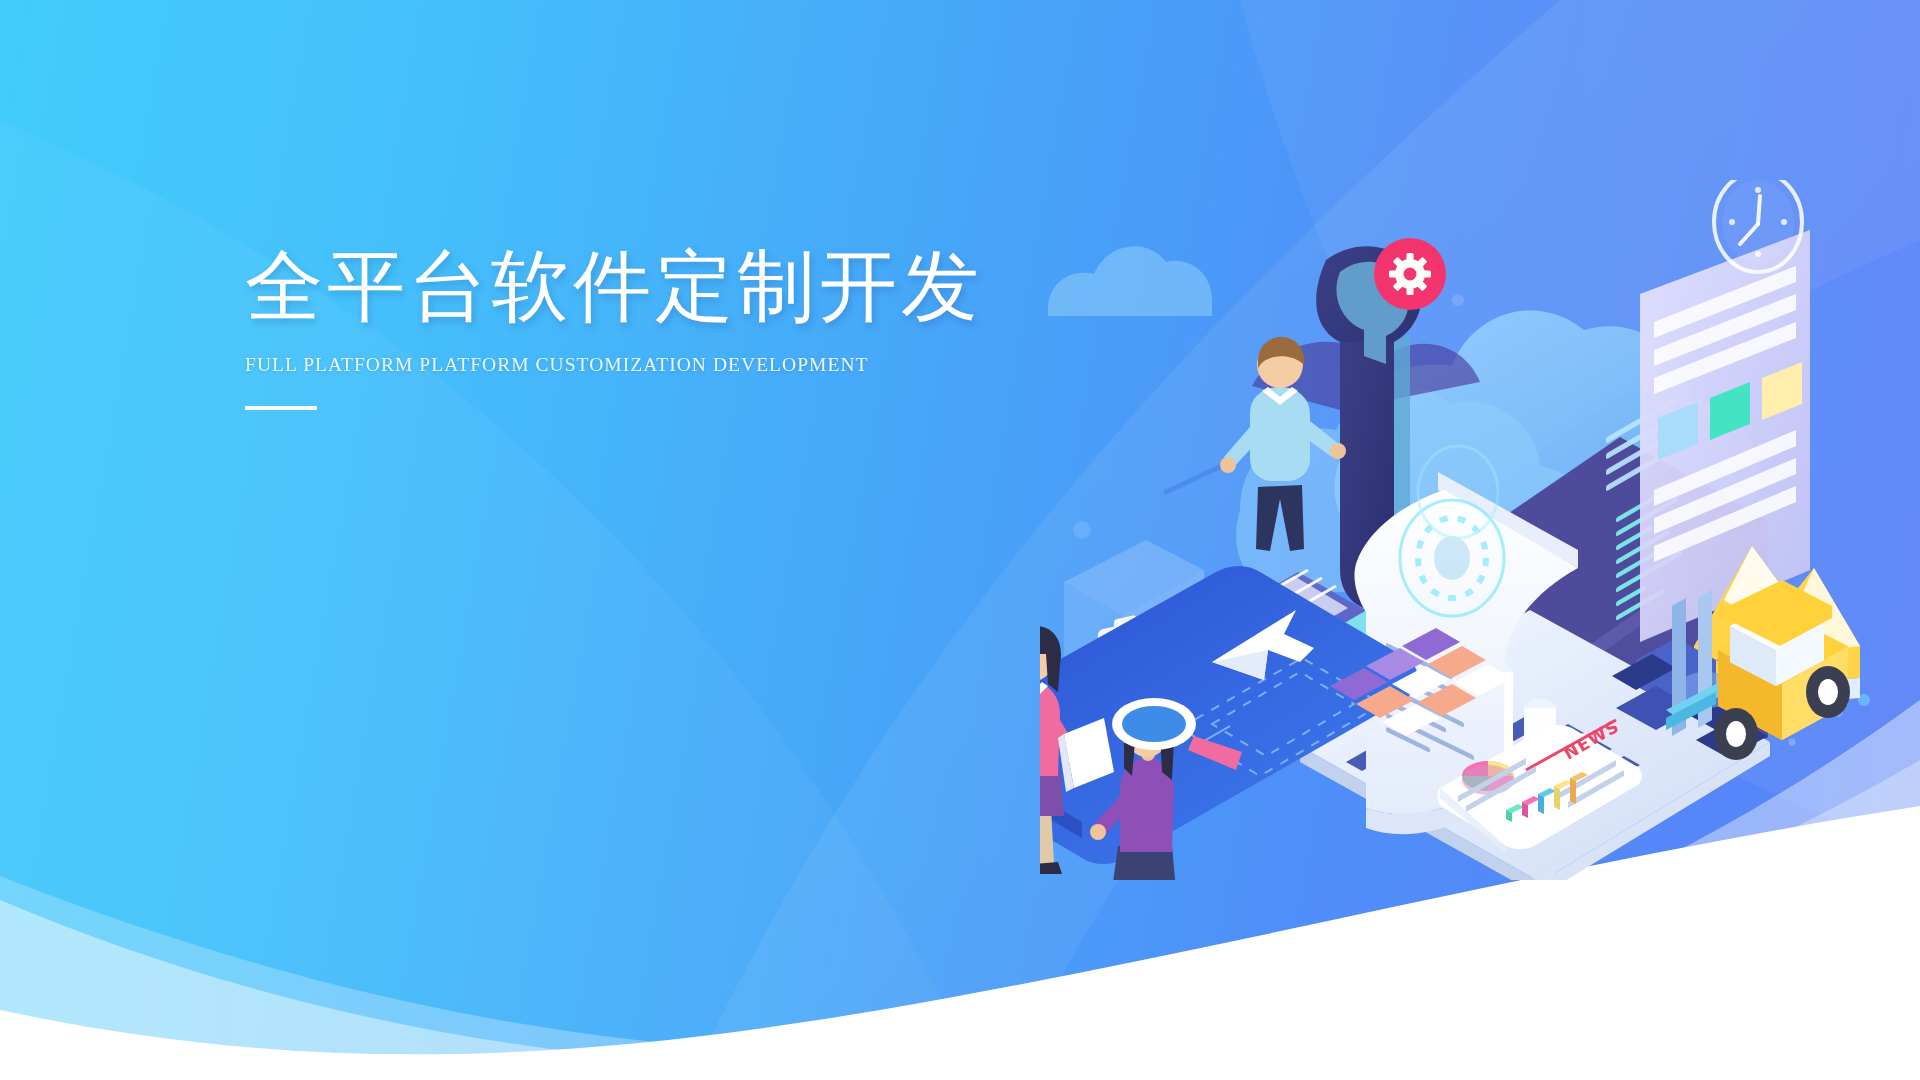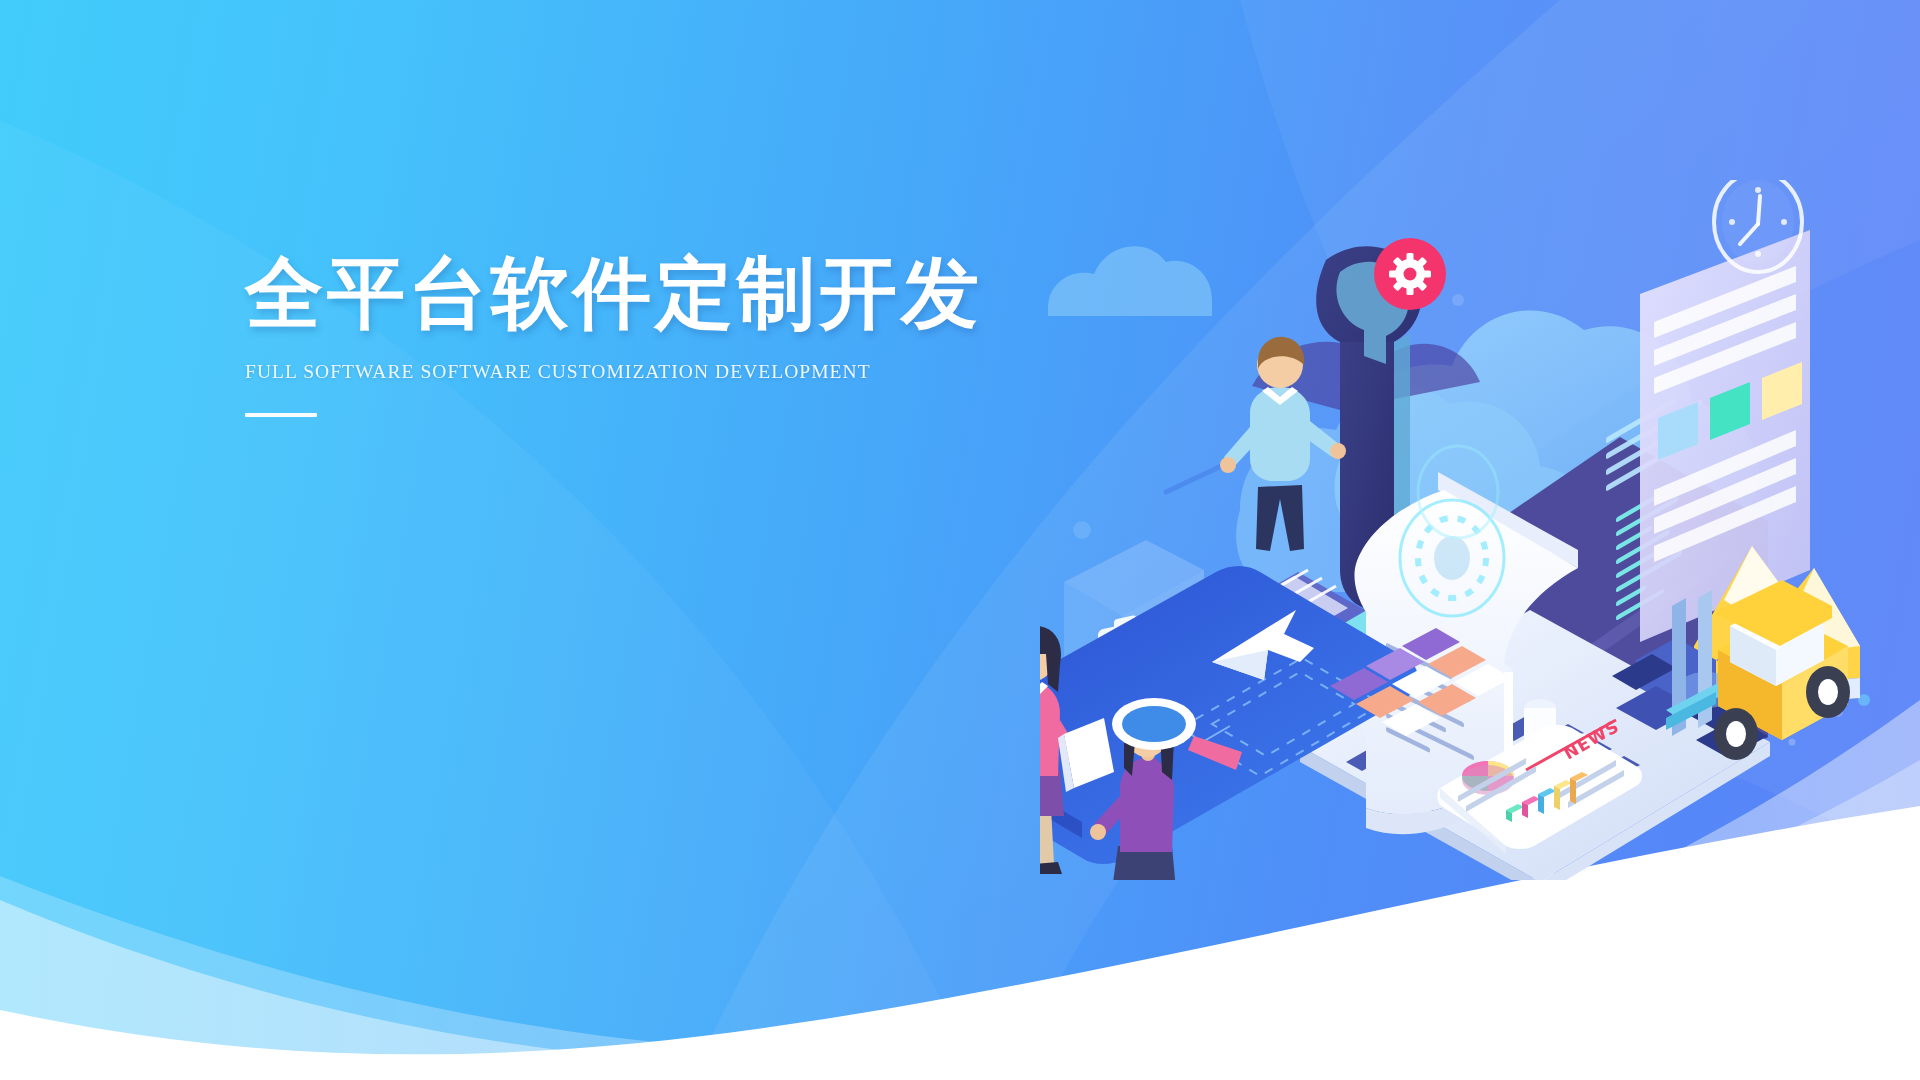--- a/index.html
+++ b/index.html
@@ -14,28 +14,27 @@
   }
   .layer { position:absolute; inset:0; pointer-events:none; }
   .bg-svg { position:absolute; left:0; top:0; width:1920px; height:1080px; }
 
   
   #copy {
     position:absolute; left:245px; top:240px; width:780px; z-index:40;
   }
   #headline {
     font-family:"DejaVu Sans", sans-serif;
-    font-weight:700;
+    font-weight:400;
     font-size:78px;
     line-height:92px;
     letter-spacing:4px;
     color:#ffffff;
     text-shadow:2px 4px 7px rgba(28,80,150,.28);
     white-space:nowrap;
-    margin-top:7px;
   }
   #subhead {
     margin-top:22px;
     font-family:"Liberation Serif", serif;
     font-size:19.5px;
     letter-spacing:1.05px;
     color:#eef8ff;
     white-space:nowrap;
     text-shadow:0 1px 3px rgba(30,90,160,.25);
   }
@@ -96,21 +95,21 @@
       <circle cx="1838" cy="712" r="5" fill="#ffffff" opacity=".20"></circle>
       <circle cx="1792" cy="742" r="3.5" fill="#ffffff" opacity=".24"></circle>
       <circle cx="1864" cy="700" r="6" fill="#6fd8ff" opacity=".55"></circle>
       <circle cx="1082" cy="530" r="9" fill="#ffffff" opacity=".12"></circle>
       <circle cx="1458" cy="300" r="6" fill="#ffffff" opacity=".14"></circle>
     </svg>
   </div>
 
   <div id="copy">
     <div id="headline">全平台软件定制开发</div>
-    <div id="subhead">FULL SOFTWARE SOFTWARE CUSTOMIZATION DEVELOPMENT</div>
+    <div id="subhead">FULL PLATFORM PLATFORM CUSTOMIZATION DEVELOPMENT</div>
     <div id="divider"></div>
   </div>
 
   <div id="art">
     <svg viewBox="0 0 880 700">
       <defs>
         <linearGradient id="shieldG" x1="0" y1="0" x2="1" y2="1">
           <stop offset="0" stop-color="#ffe27a"></stop>
             <stop offset="1" stop-color="#ffc93c"></stop>
         </linearGradient>

